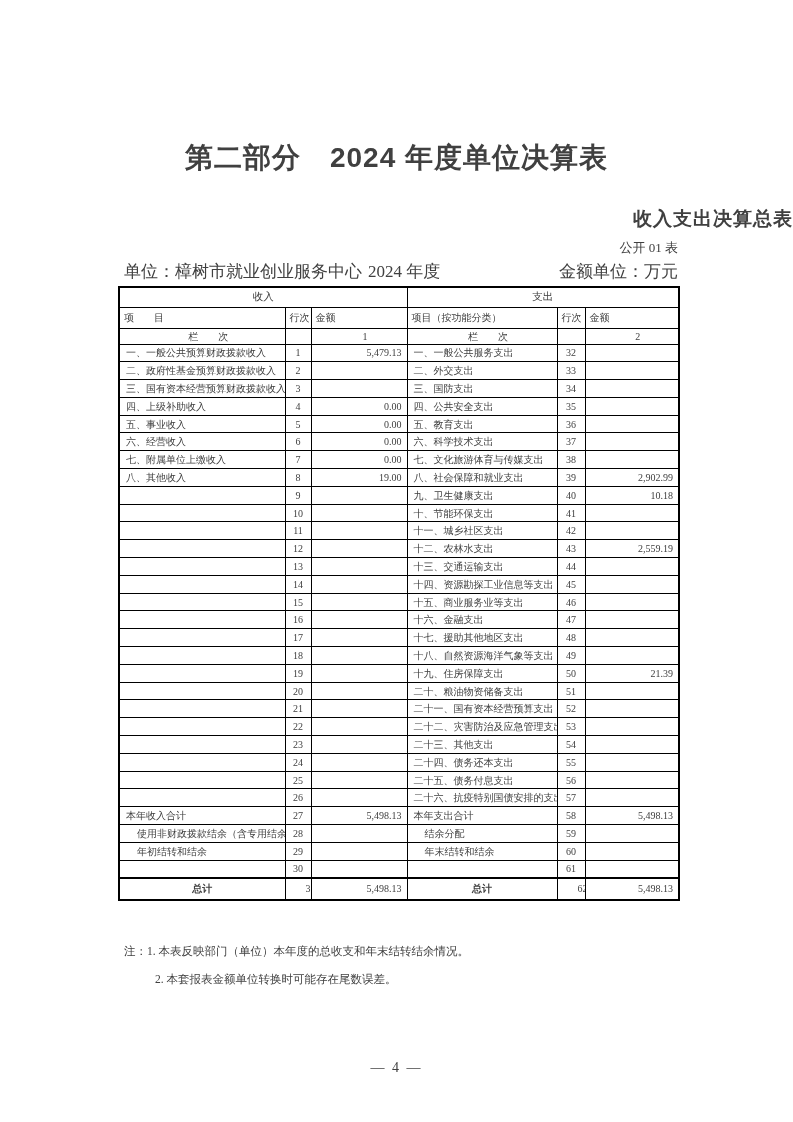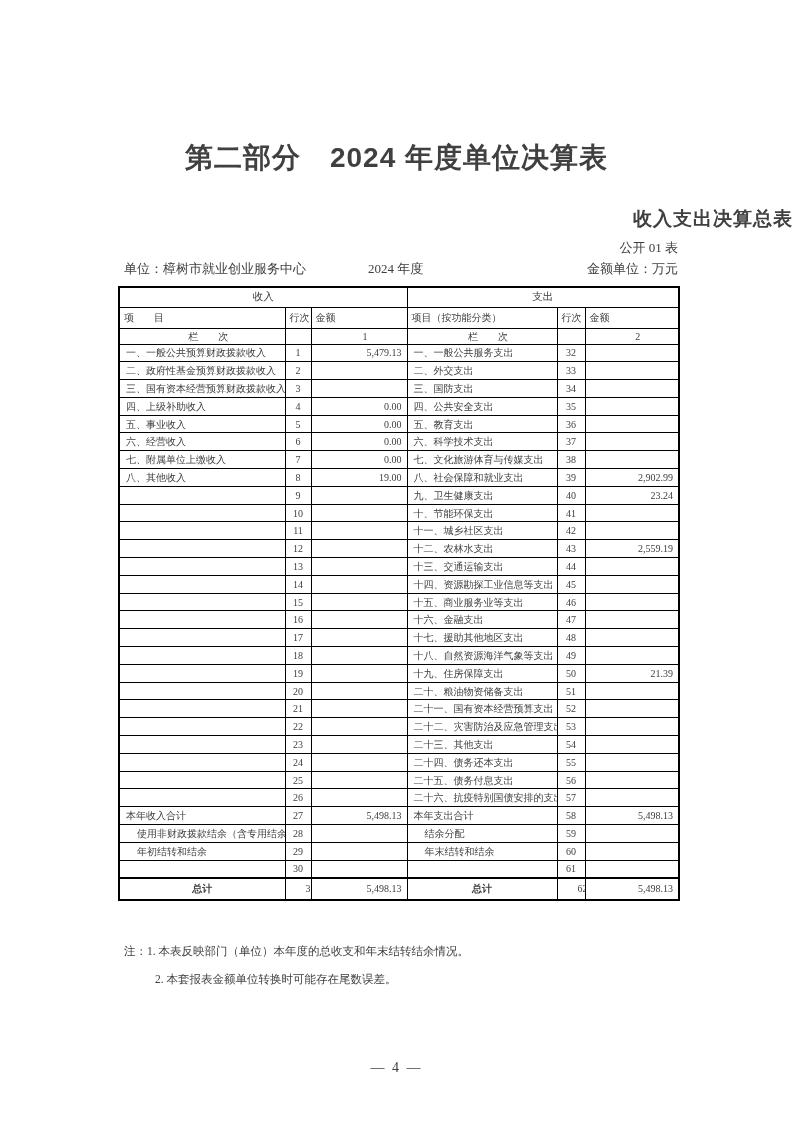--- a/index.html
+++ b/index.html
@@ -24,21 +24,21 @@
     text-align:right;
     font-family:"Liberation Sans","DejaVu Sans",sans-serif;
     font-weight:bold; font-size:19px; letter-spacing:1px;
   }
   .table-code {
     position:absolute; top:239px; left:118px; width:560px;
     text-align:right; font-size:13px;
   }
   .meta-row {
     position:absolute; top:260px; left:118px; width:560px; height:18px;
-    font-size:13px;
+    font-size:17px;
   }
   .meta-row .unit-name { position:absolute; left:6px; top:0; }
   .meta-row .fiscal-year { position:absolute; left:250px; top:0; }
   .meta-row .amount-unit { position:absolute; right:0; top:0; }
 
   table.fin-table {
     position:absolute; top:286px; left:118px; width:560px;
     border-collapse:collapse; table-layout:fixed;
     font-size:10px;
     border:2px solid #000;
@@ -181,21 +181,21 @@
           <td class="item">八、社会保障和就业支出</td>
           <td class="lineno">39</td>
           <td class="amount">2,902.99</td>
         </tr>
         <tr>
           <td class="item"></td>
           <td class="lineno">9</td>
           <td class="amount"></td>
           <td class="item">九、卫生健康支出</td>
           <td class="lineno">40</td>
-          <td class="amount">23.24</td>
+          <td class="amount">10.18</td>
         </tr>
         <tr>
           <td class="item"></td>
           <td class="lineno">10</td>
           <td class="amount"></td>
           <td class="item">十、节能环保支出</td>
           <td class="lineno">41</td>
           <td class="amount"></td>
         </tr>
         <tr>

